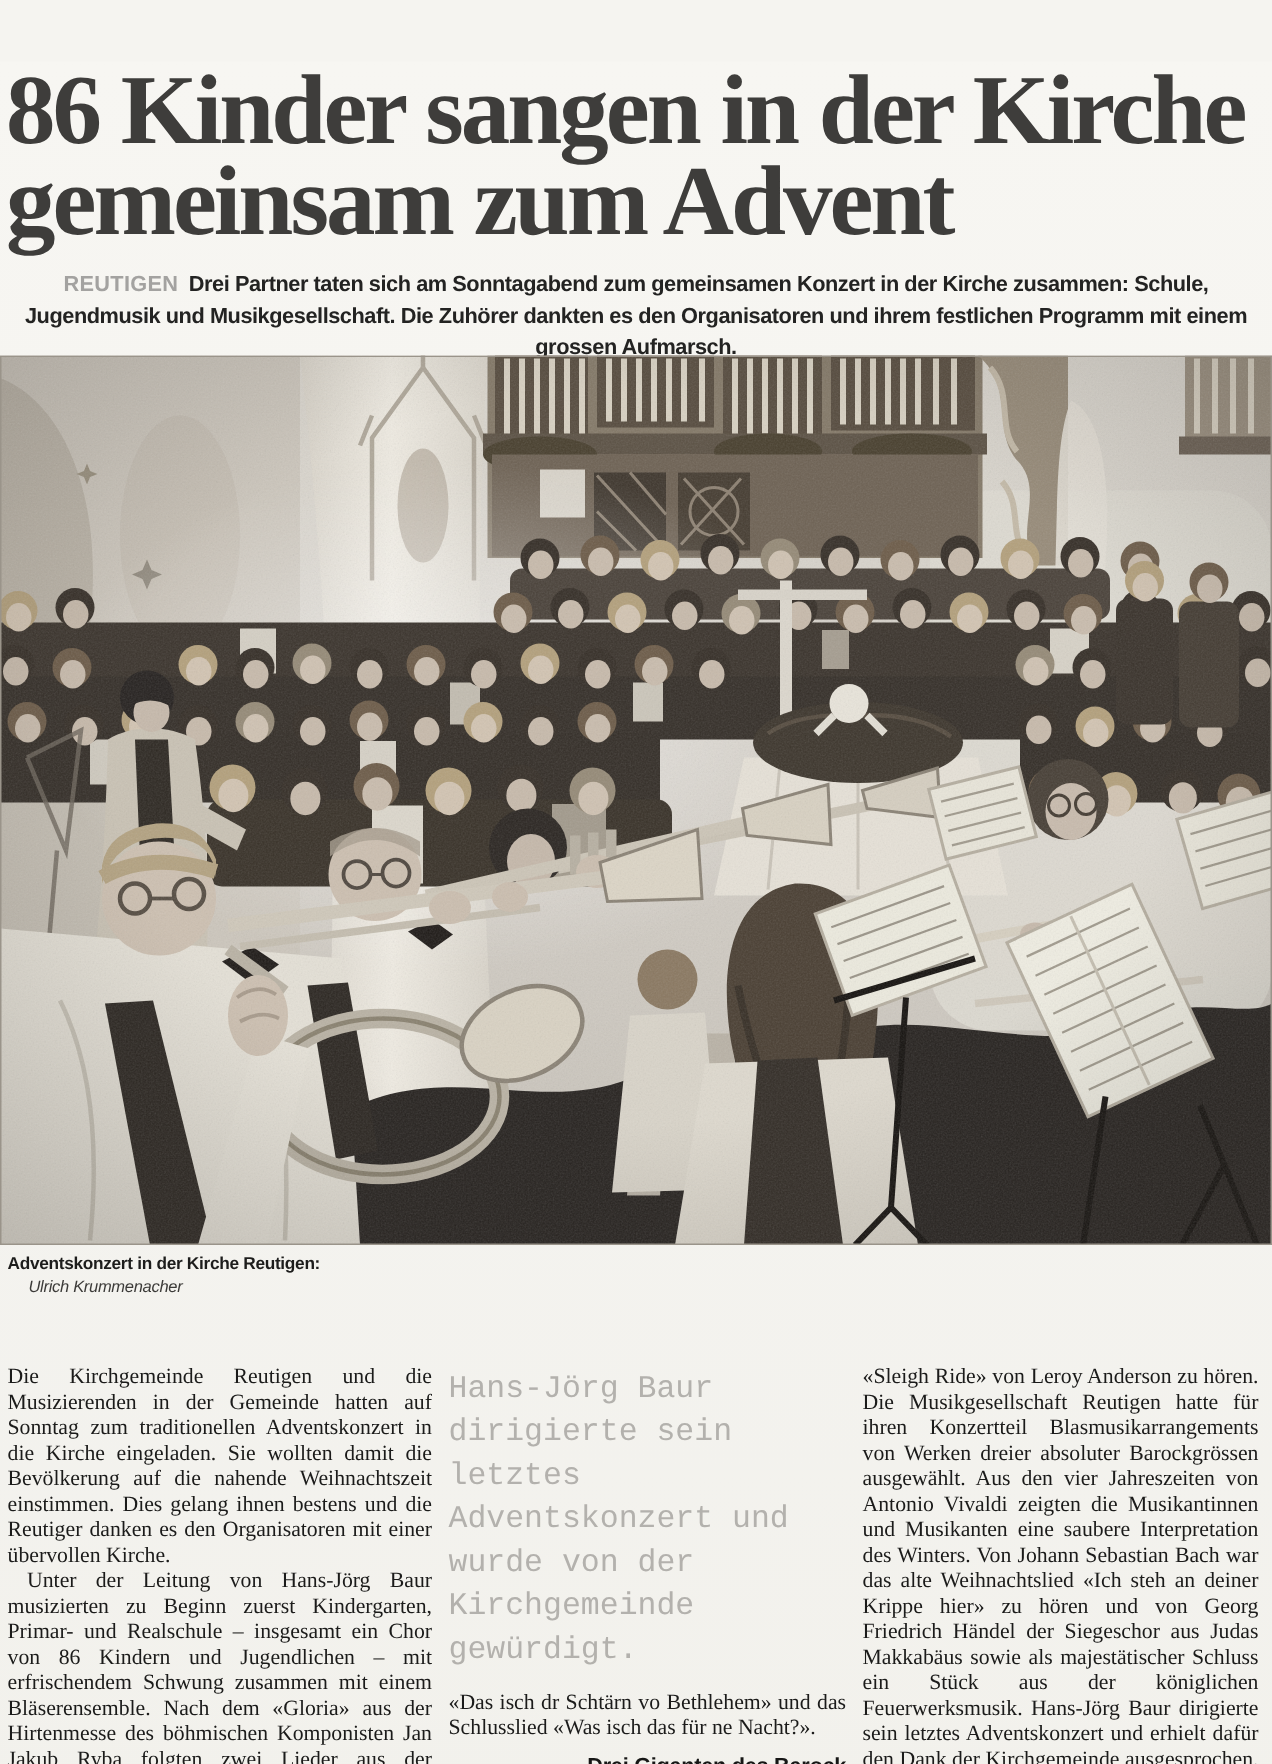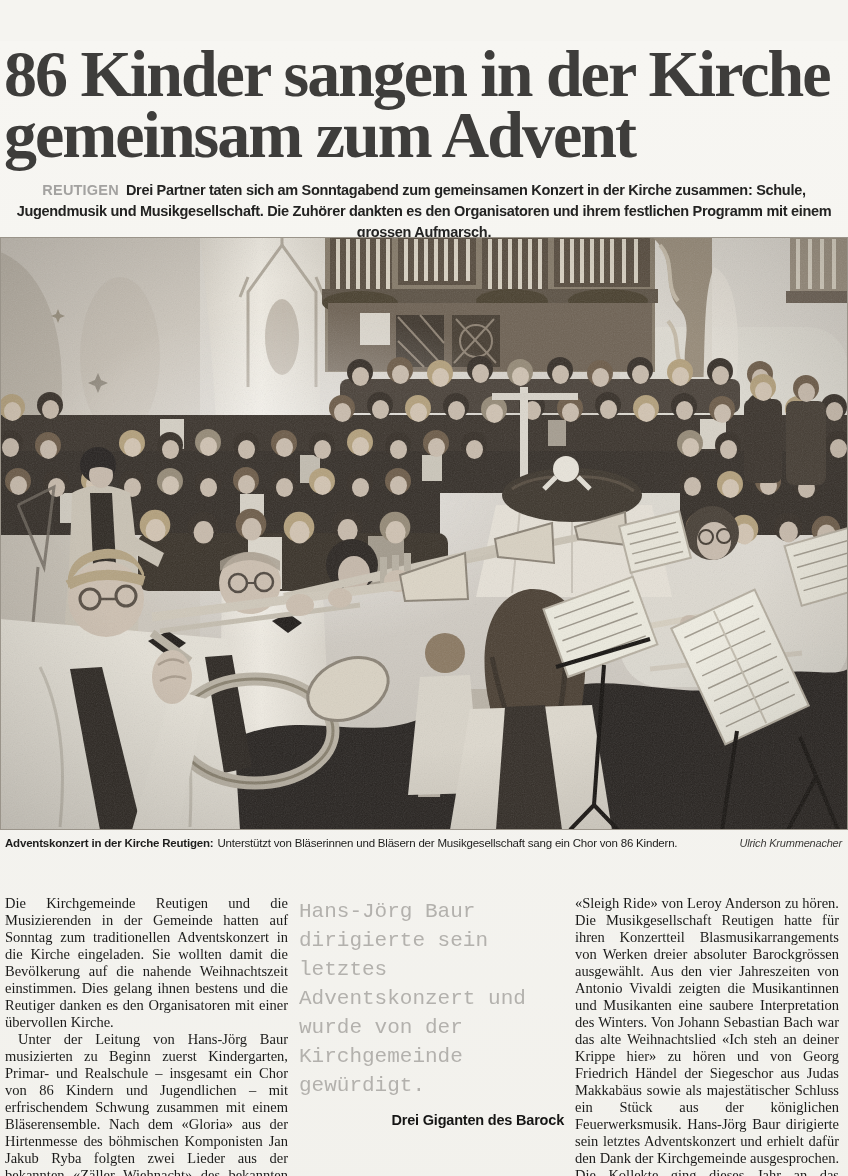--- a/index.html
+++ b/index.html
@@ -25,23 +25,23 @@
     font-weight:bold;font-size:14.5px;line-height:21px;letter-spacing:-0.3px;
     color:#232322;
     text-align:center;
   }
   .kicker{color:#a3a2a0;margin-right:7px;letter-spacing:0.2px;}
   
   .photo-wrap{margin-top:11px;width:848px;height:593px;position:relative;}
   .photo-wrap svg{display:block;}
   
   .caption-row{
-    display:flex;align-items:center;
+    display:flex;align-items:flex-start;
     margin:6px 6px 0 5px;
-    font-size:11.5px;line-height:15px;letter-spacing:-0.2px;color:#1d1d1c;
+    font-size:11.5px;line-height:15px;letter-spacing:-0.2px;color:#1d1d1c;flex-direction:column;
   }
   .caption-lead{font-weight:bold;margin-right:4px;white-space:nowrap;}
   .caption-rest{flex:1 1 auto;}
   .caption-credit{
     margin-left:14px;white-space:nowrap;
     font-style:italic;font-size:11px;color:#3c3b39;
   }
   
   .columns{
     display:flex;gap:11px;
@@ -423,31 +423,31 @@
       </g>
 
       <rect x="0" y="0" width="848" height="593" fill="url(#vig)"></rect>
       <rect x="0" y="0" width="848" height="593" filter="url(#grain)" opacity="0.55"></rect>
       <rect x="0.5" y="0.5" width="847" height="592" fill="none" stroke="#9a948a" stroke-width="1"></rect>
     </svg>
   </div>
 
   <div class="caption-row">
     <span class="caption-lead">Adventskonzert in der Kirche Reutigen:</span>
-    <span class="caption-rest">Unterstützt von Bläserinnen und Bläsern der Musikgesellschaft sang ein Chor von 86 Kindern.</span>
     <span class="caption-credit">Ulrich Krummenacher</span>
   </div>
 
   <div class="columns">
     <div class="col col1">
       <p>Die Kirchgemeinde Reutigen und die Musizierenden in der Gemeinde hatten auf Sonntag zum traditionellen Adventskonzert in die Kirche eingeladen. Sie wollten damit die Bevölkerung auf die nahende Weihnachtszeit einstimmen. Dies gelang ihnen bestens und die Reutiger danken es den Organisatoren mit einer übervollen Kirche.</p>
       <p class="indent">Unter der Leitung von Hans-Jörg Baur musizierten zu Beginn zuerst Kindergarten, Primar- und Realschule – insgesamt ein Chor von 86 Kindern und Jugendlichen – mit erfrischendem Schwung zusammen mit einem Bläserensemble. Nach dem «Gloria» aus der Hirtenmesse des böhmischen Komponisten Jan Jakub Ryba folgten zwei Lieder aus der bekannten «Zäller Wiehnacht» des bekannten Schweizer Komponisten Paul Burkhard:</p>
     </div>
     <div class="col col2">
       <div class="pull-quote">Hans-Jörg Baur dirigierte sein letztes Adventskonzert und wurde von der Kirchgemeinde gewürdigt.</div>
+      <p>«Das isch dr Schtärn vo Bethlehem» und das Schlusslied «Was isch das für ne Nacht?».</p>
       <div class="subheading">Drei Giganten des Barock</div>
     </div>
     <div class="col col3">
       <p><span>«Sleigh Ride» von Leroy Anderson zu hören. Die Musikgesellschaft Reutigen hatte für ihren Konzertteil Blasmusikarrangements von Werken dreier absoluter Barockgrössen ausgewählt. Aus den vier Jahreszeiten von Antonio Vivaldi zeigten die Musikantinnen und Musikanten eine saubere Interpretation des Winters. Von Johann Sebastian Bach war das alte Weihnachtslied «Ich steh an deiner Krippe hier» zu hören und von Georg Friedrich Händel der Siegeschor aus Judas Makkabäus sowie als majestätischer Schluss ein Stück aus der königlichen Feuerwerksmusik. Hans-Jörg Baur dirigierte sein letztes Adventskonzert und erhielt dafür den Dank der Kirchgemeinde ausgesprochen. Die Kollekte ging dieses Jahr an das Schulheim Sunneschyn Steffisburg.</span> <span class="author">Ulrich Krummenacher</span></p>
     </div>
   </div>
 
 </div>
 
 </body></html>

